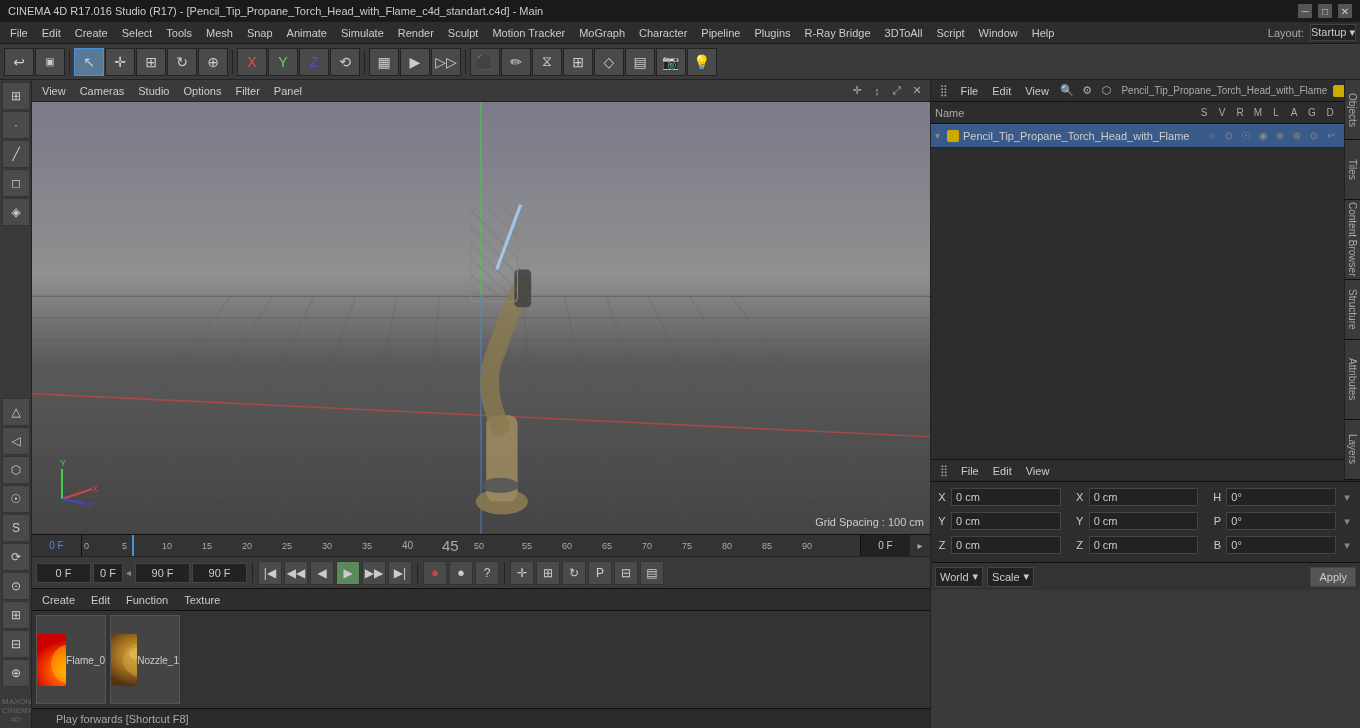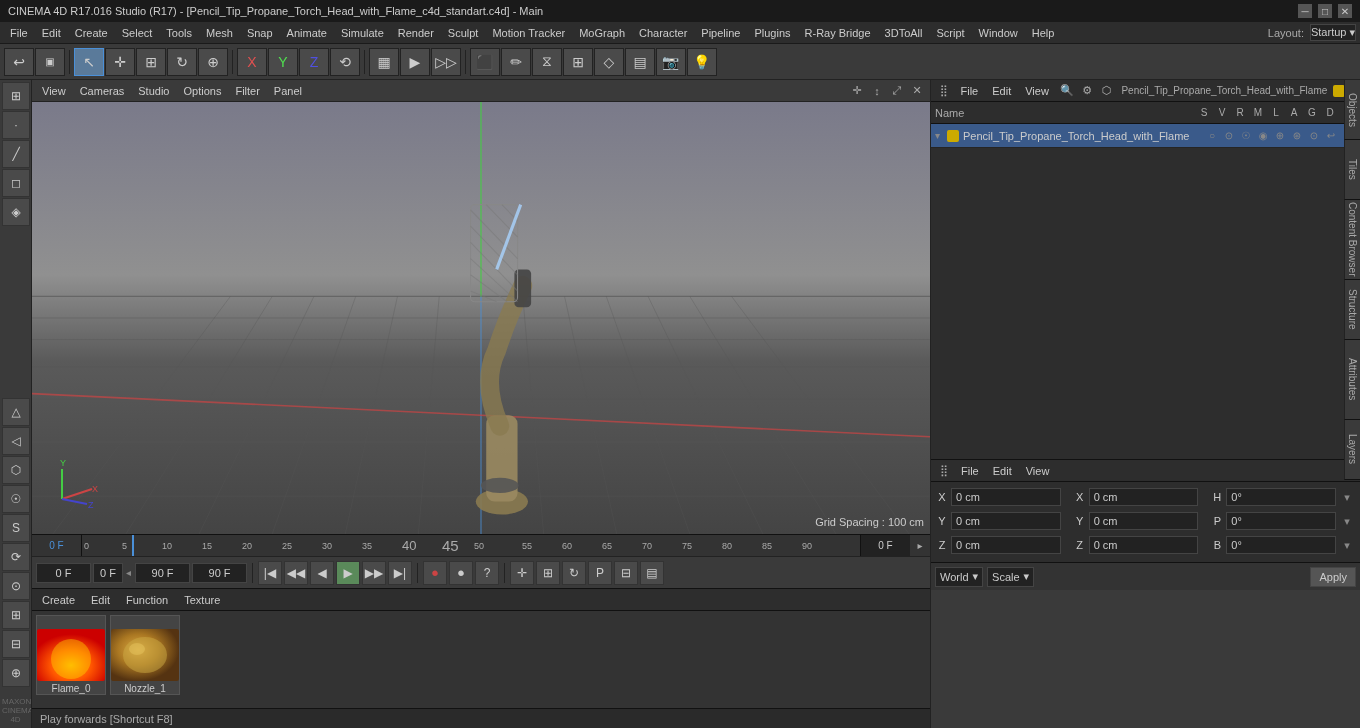--- a/index.html
+++ b/index.html
@@ -92,26 +92,26 @@
 
     
     #transform-bar { height: 28px; background: #333; border-top: 1px solid #111; display: flex; align-items: center; padding: 0 4px; gap: 4px; }
     .transform-dropdown { background: #222; border: 1px solid #444; color: #ccc; height: 20px; font-size: 11px; padding: 0 4px; cursor: pointer; display: flex; align-items: center; gap: 4px; }
     .transform-apply { background: #555; border: 1px solid #444; color: #ccc; height: 20px; font-size: 11px; padding: 0 8px; cursor: pointer; }
 
     
     #materials-panel { height: 120px; background: #333; border-top: 1px solid #111; }
     #materials-header { height: 22px; background: #2d2d2d; display: flex; align-items: center; padding: 0 4px; gap: 4px; border-bottom: 1px solid #111; }
     #materials-content { padding: 4px; display: flex; gap: 4px; }
-    .material-thumb { width: 70px; height: 80px; background: #444; border: 1px solid #555; cursor: pointer; display: flex; flex-direction: column; align-items: center; justify-content: flex-end; }
+    .material-thumb { width: 70px; height: 89px; background: #444; border: 1px solid #555; cursor: pointer; display: flex; flex-direction: row; align-items: center; justify-content: flex-end; }
     .material-preview { width: 68px; height: 52px; border-radius: 2px; overflow: hidden; }
     .material-label { font-size: 10px; color: #ccc; text-align: center; margin-top: 2px; }
 
     
-    #status-bar { height: 20px; background: #2a2a2a; display: flex; align-items: center; padding: 0 8px; border-top: 1px solid #111; }
+    #status-bar { height: 20px; background: #2a2a2a; display: flex; align-items: center; padding: 0 24px; border-top: 1px solid #111; }
     .status-text { font-size: 11px; color: #aaa; }
     .edge-tab { width: 16px; height: 60px; background: #3a3a3a; border-left: 1px solid #222; border-bottom: 1px solid #111; cursor: pointer; display: flex; align-items: center; justify-content: center; writing-mode: vertical-rl; font-size: 10px; color: #aaa; text-orientation: mixed; }
 
     
     #tooltip { position: absolute; background: #333; border: 1px solid #555; padding: 6px 10px; font-size: 11px; color: #ccc; z-index: 100; left: 513px; top: 596px; width: 200px; }
     .tooltip-title { font-weight: bold; color: #fff; margin-bottom: 2px; }
     .tooltip-desc { color: #bbb; }
 
     
     #playhead { position: absolute; left: 50px; top: 0; width: 2px; height: 100%; background: #4a90d9; z-index: 10; }
@@ -330,21 +330,21 @@
         <div id="playhead"></div>
         <div style="position:absolute;top:0;left:0;right:0;bottom:0;display:flex;align-items:center;padding:0 4px;gap:0;">
           <span style="position:absolute;left:2px;font-size:9px;color:#aaa;">0</span>
           <span style="position:absolute;left:40px;font-size:9px;color:#aaa;">5</span>
           <span style="position:absolute;left:80px;font-size:9px;color:#aaa;">10</span>
           <span style="position:absolute;left:120px;font-size:9px;color:#aaa;">15</span>
           <span style="position:absolute;left:160px;font-size:9px;color:#aaa;">20</span>
           <span style="position:absolute;left:200px;font-size:9px;color:#aaa;">25</span>
           <span style="position:absolute;left:240px;font-size:9px;color:#aaa;">30</span>
           <span style="position:absolute;left:280px;font-size:9px;color:#aaa;">35</span>
-          <span style="position:absolute;left:320px;font-size:13px;color:#aaa;">40</span>
+          <span style="position:absolute;left:320px;font-size:10px;color:#aaa;">40</span>
           <span style="position:absolute;left:360px;font-size:15px;color:#aaa;">45</span>
           <span style="position:absolute;left:392px;font-size:9px;color:#aaa;">50</span>
           <span style="position:absolute;left:440px;font-size:9px;color:#aaa;">55</span>
           <span style="position:absolute;left:480px;font-size:9px;color:#aaa;">60</span>
           <span style="position:absolute;left:520px;font-size:9px;color:#aaa;">65</span>
           <span style="position:absolute;left:560px;font-size:9px;color:#aaa;">70</span>
           <span style="position:absolute;left:600px;font-size:9px;color:#aaa;">75</span>
           <span style="position:absolute;left:640px;font-size:9px;color:#aaa;">80</span>
           <span style="position:absolute;left:680px;font-size:9px;color:#aaa;">85</span>
           <span style="position:absolute;left:720px;font-size:9px;color:#aaa;">90</span>

